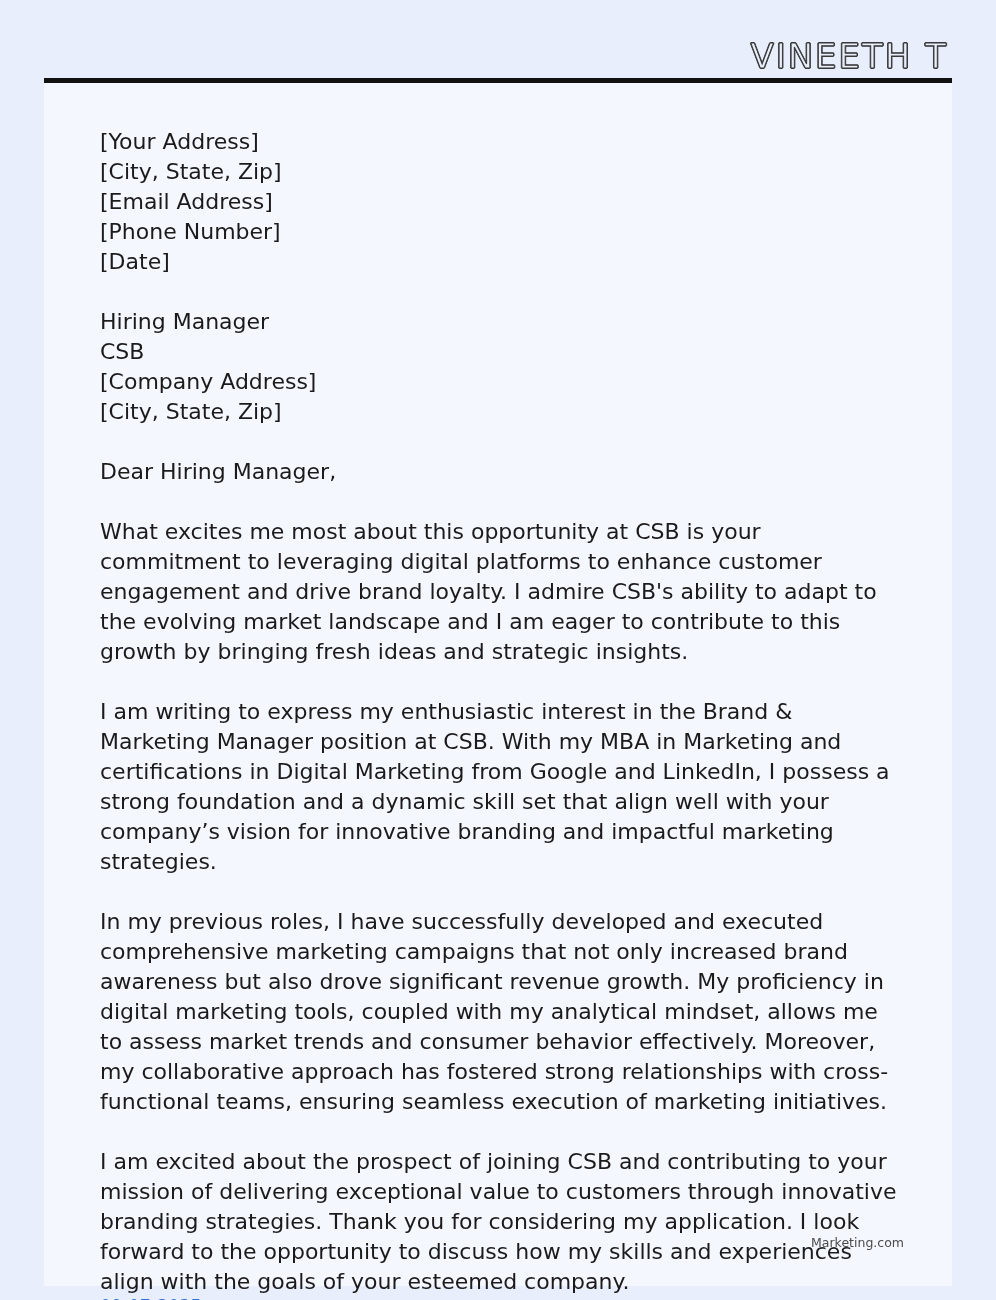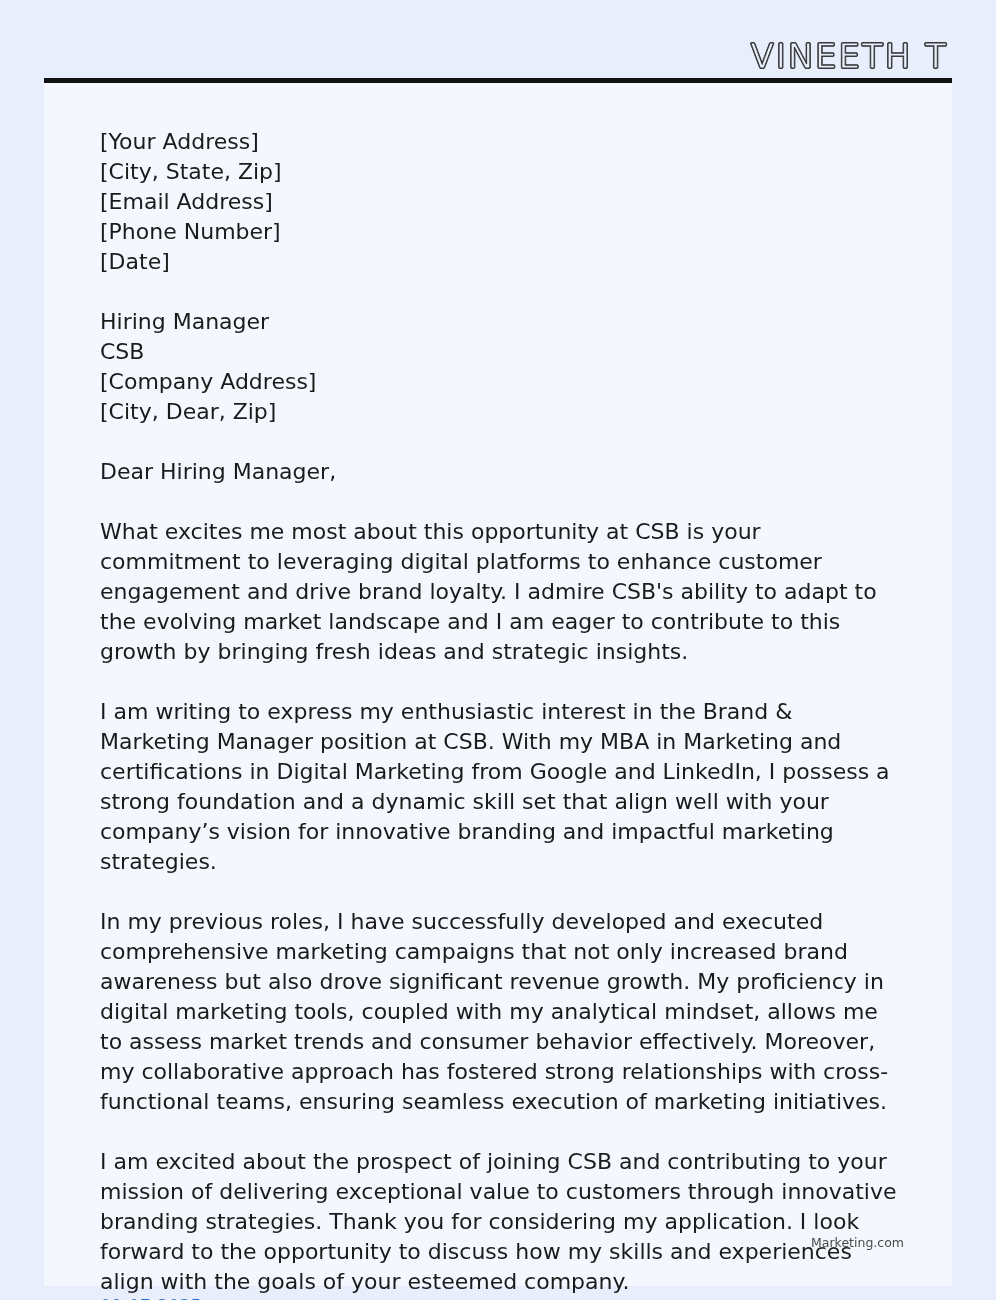--- a/index.html
+++ b/index.html
@@ -89,21 +89,21 @@
 
       <p class="block">[Your Address]
 [City, State, Zip]
 [Email Address]
 [Phone Number]
 [Date]</p>
 
       <p class="block">Hiring Manager
 CSB
 [Company Address]
-[City, Dear, Zip]</p>
+[City, State, Zip]</p>
 
       <p class="block">Dear Hiring Manager,</p>
 
       <p class="block">What excites me most about this opportunity at CSB is your commitment to leveraging digital platforms to enhance customer engagement and drive brand loyalty. I admire CSB's ability to adapt to the evolving market landscape and I am eager to contribute to this growth by bringing fresh ideas and strategic insights.</p>
 
       <p class="block">I am writing to express my enthusiastic interest in the Brand &amp; Marketing Manager position at CSB. With my MBA in Marketing and certifications in Digital Marketing from Google and LinkedIn, I possess a strong foundation and a dynamic skill set that align well with your company’s vision for innovative branding and impactful marketing strategies.</p>
 
       <p class="block">In my previous roles, I have successfully developed and executed comprehensive marketing campaigns that not only increased brand awareness but also drove significant revenue growth. My proficiency in digital marketing tools, coupled with my analytical mindset, allows me to assess market trends and consumer behavior effectively. Moreover, my collaborative approach has fostered strong relationships with cross-functional teams, ensuring seamless execution of marketing initiatives.</p>
 
       <p class="block">I am excited about the prospect of joining CSB and contributing to your mission of delivering exceptional value to customers through innovative branding strategies. Thank you for considering my application. I look forward to the opportunity to discuss how my skills and experiences align with the goals of your esteemed company.</p>

